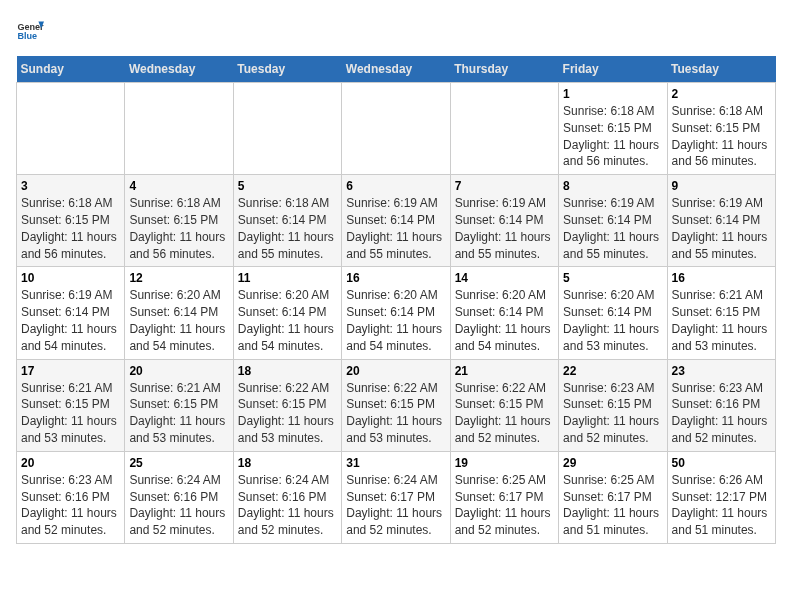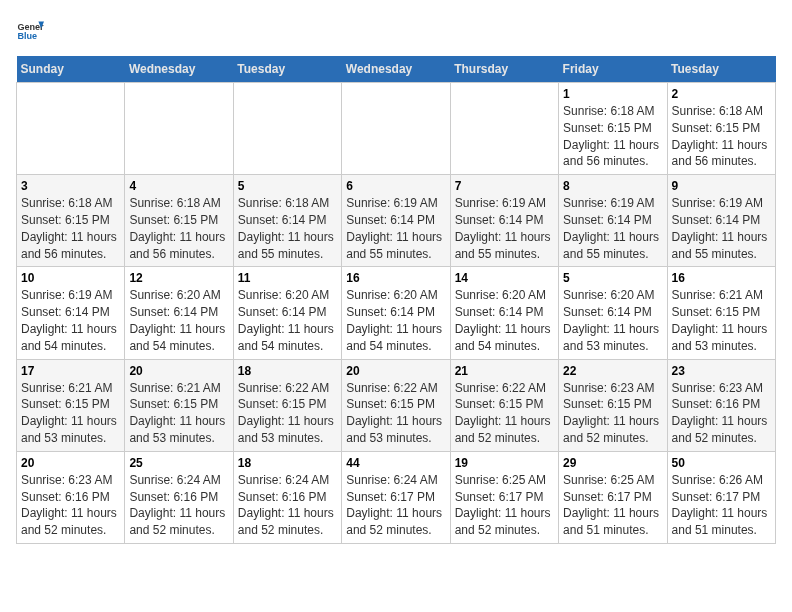--- a/index.html
+++ b/index.html
@@ -270,38 +270,38 @@
 Sunset: 6:16 PM
 Daylight: 11 hours and 52 minutes.</div>
         </td>
         <td>
           <div class="day-num">18</div>
           <div class="day-info" style="white-space: pre-line;">Sunrise: 6:24 AM
 Sunset: 6:16 PM
 Daylight: 11 hours and 52 minutes.</div>
         </td>
         <td>
-          <div class="day-num">44</div>
+          <div class="day-num">31</div>
           <div class="day-info" style="white-space: pre-line;">Sunrise: 6:24 AM
 Sunset: 6:17 PM
 Daylight: 11 hours and 52 minutes.</div>
         </td>
         <td>
           <div class="day-num">19</div>
           <div class="day-info" style="white-space: pre-line;">Sunrise: 6:25 AM
 Sunset: 6:17 PM
 Daylight: 11 hours and 52 minutes.</div>
         </td>
         <td>
           <div class="day-num">29</div>
           <div class="day-info" style="white-space: pre-line;">Sunrise: 6:25 AM
 Sunset: 6:17 PM
 Daylight: 11 hours and 51 minutes.</div>
         </td>
         <td>
           <div class="day-num">50</div>
           <div class="day-info" style="white-space: pre-line;">Sunrise: 6:26 AM
-Sunset: 6:17 PM
+Sunset: 12:17 PM
 Daylight: 11 hours and 51 minutes.</div>
         </td>
       </tr>
     </tbody>
 </table>
 
 </body></html>

